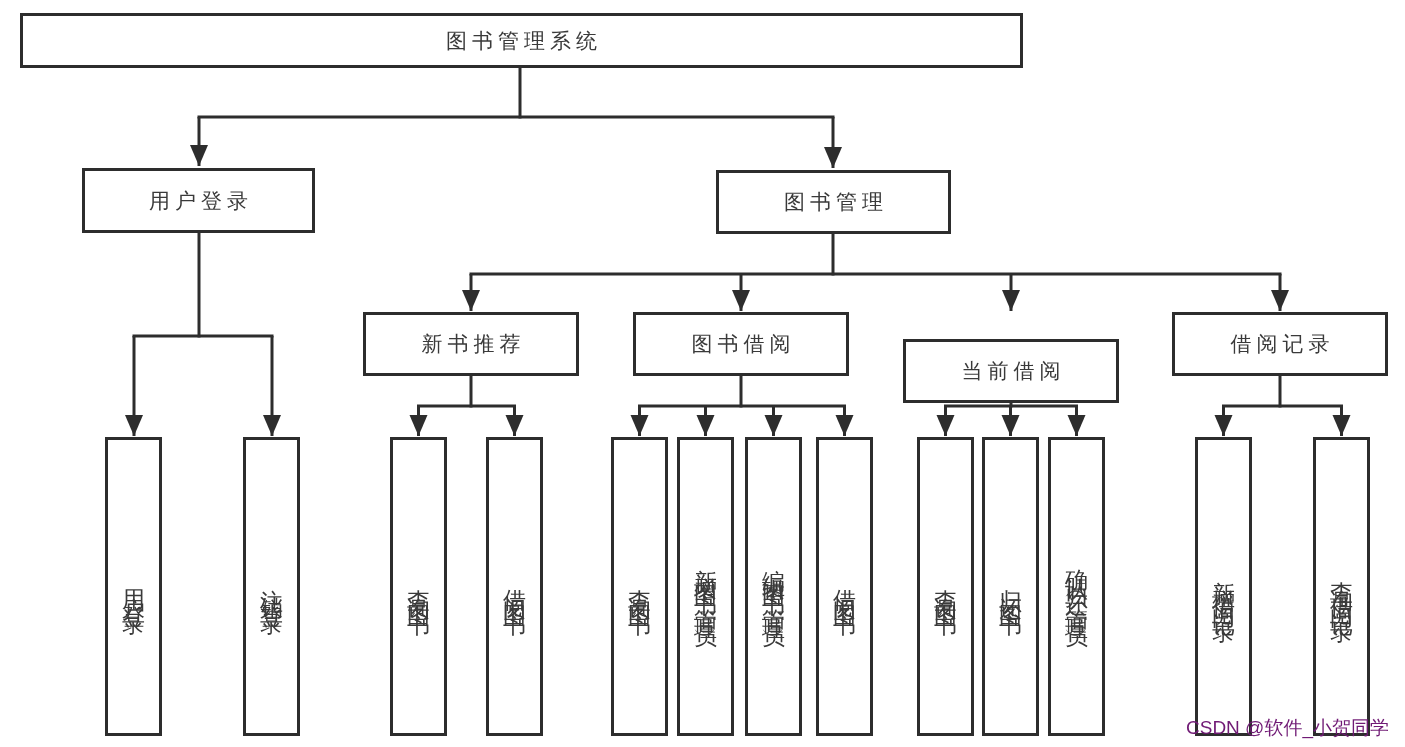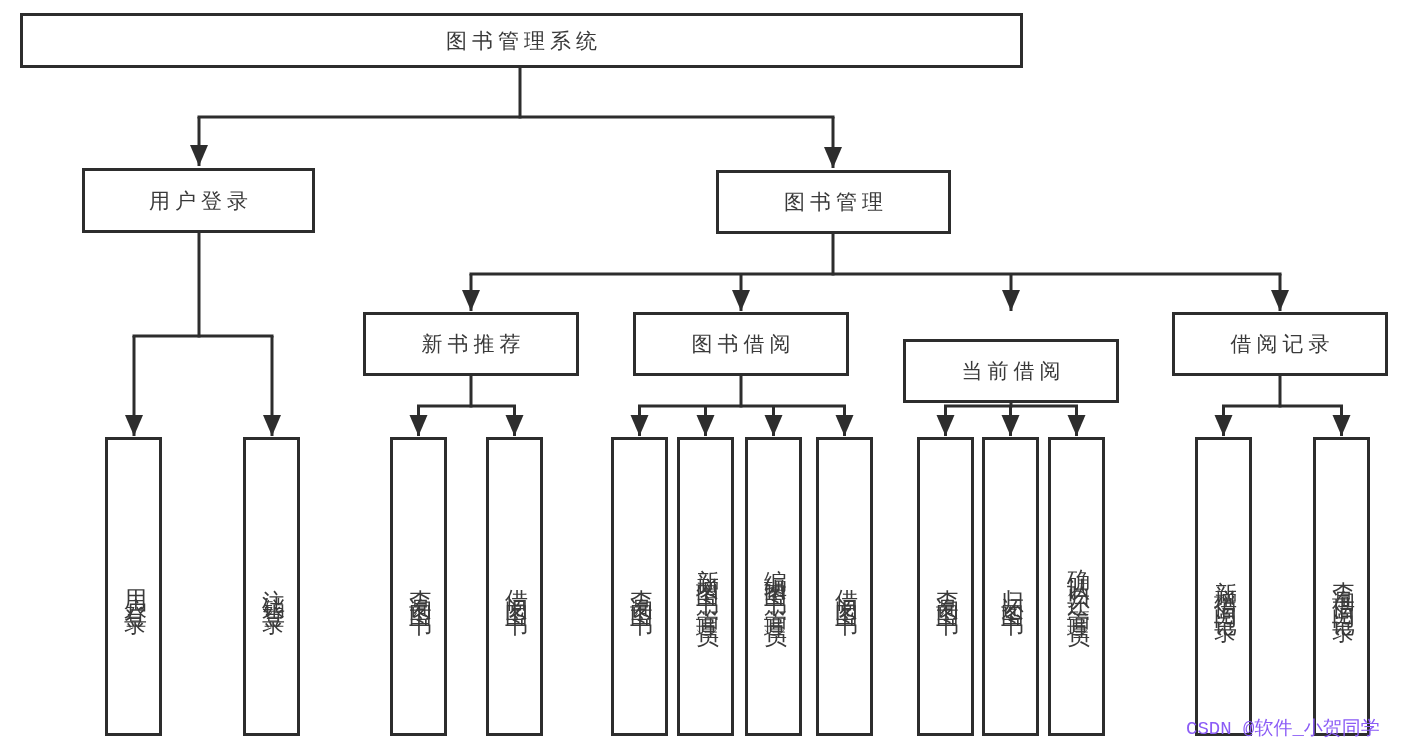--- a/index.html
+++ b/index.html
@@ -1,20 +1,20 @@
 <!DOCTYPE html>
 <html><head>
 <meta charset="utf-8">
 <style>
   html,body { margin:0; padding:0; background:#ffffff; }
   .canvas {
     position:relative;
     width:1405px; height:747px;
     background:#ffffff;
-    font-family:Liberation Mono, monospace;
+    font-family:Liberation Sans, sans-serif;
     color:#3a3a3a;
     overflow:hidden;
   }
   svg.connectors { position:absolute; left:0; top:0; width:1405px; height:747px; }
   svg.connectors line { stroke:#2d2d2d; stroke-width:3; }
   .node {
     position:absolute;
     box-sizing:border-box;
     background:#ffffff;
     border:3px solid #2d2d2d;
@@ -49,21 +49,21 @@
   .leaf.gb1 { left:390px; }  .leaf.gb2 { left:486px; }
   .leaf.gc1 { left:611px; }  .leaf.gc2 { left:677px; }
   .leaf.gc3 { left:745px; }  .leaf.gc4 { left:816px; }
   .leaf.gd1 { left:917px; }  .leaf.gd2 { left:982px; }  .leaf.gd3 { left:1048px; }
   .leaf.ge1 { left:1195px; } .leaf.ge2 { left:1313px; }
   .watermark {
     position:absolute;
     left:1186px; top:715px;
     width:215px;
     font-size:19px;
-    color:#8b5cf6;
+    color:#701a75;
     white-space:nowrap;
     z-index:6;
   }
 </style>
 </head>
 <body>
 
 <div class="canvas">
 
   <svg class="connectors" viewBox="0 0 1405 747" xmlns="http://www.w3.org/2000/svg">

